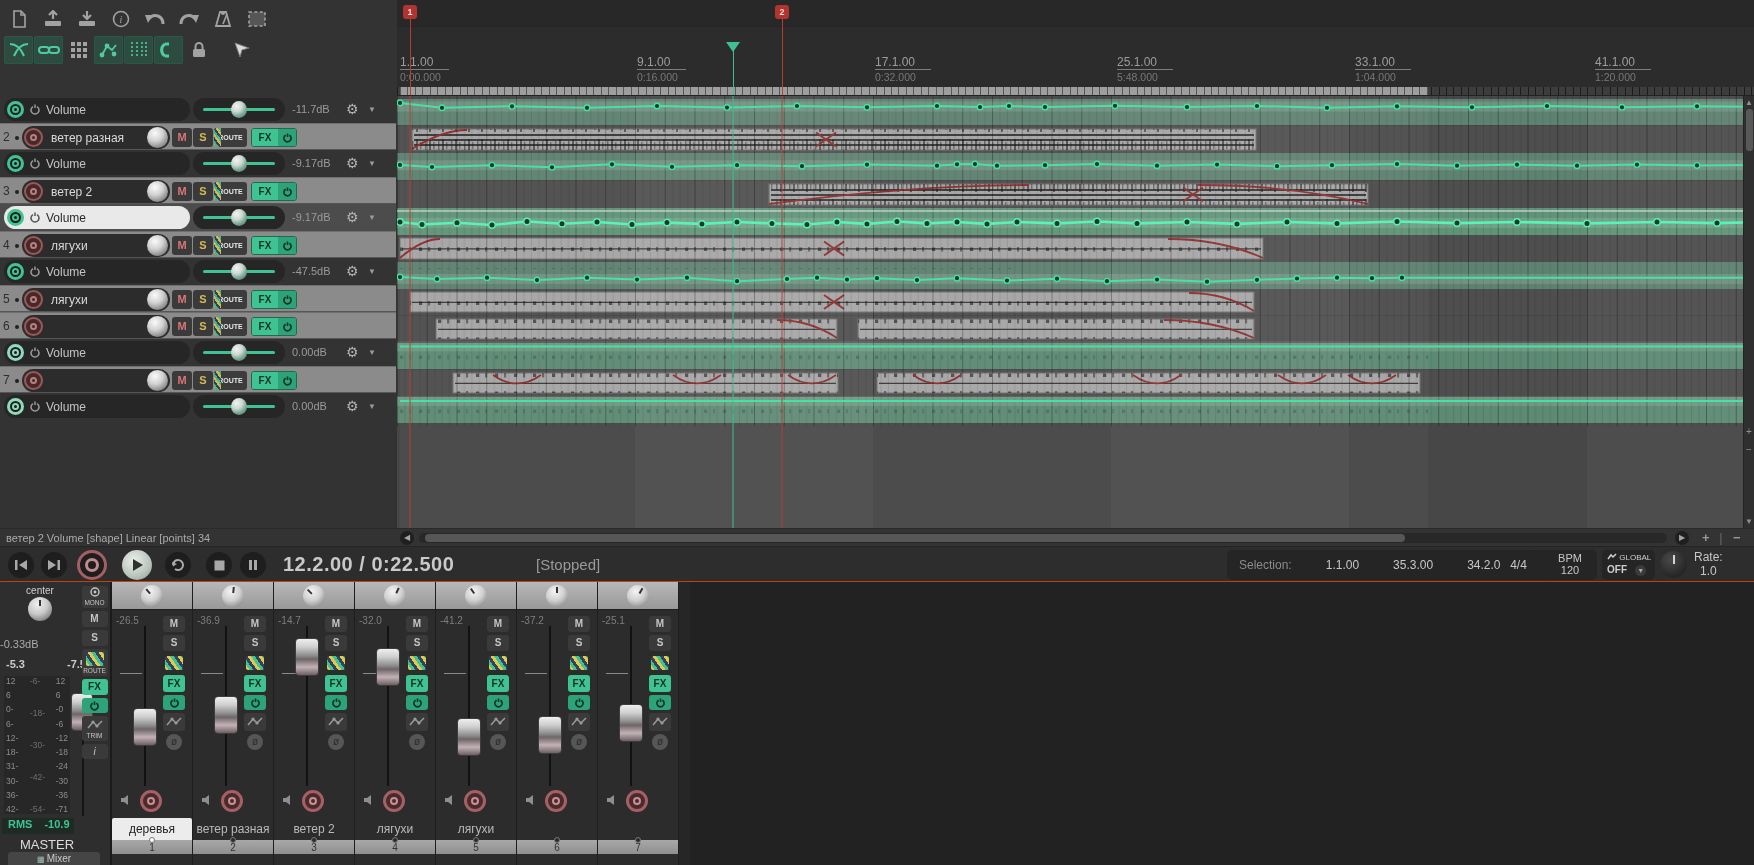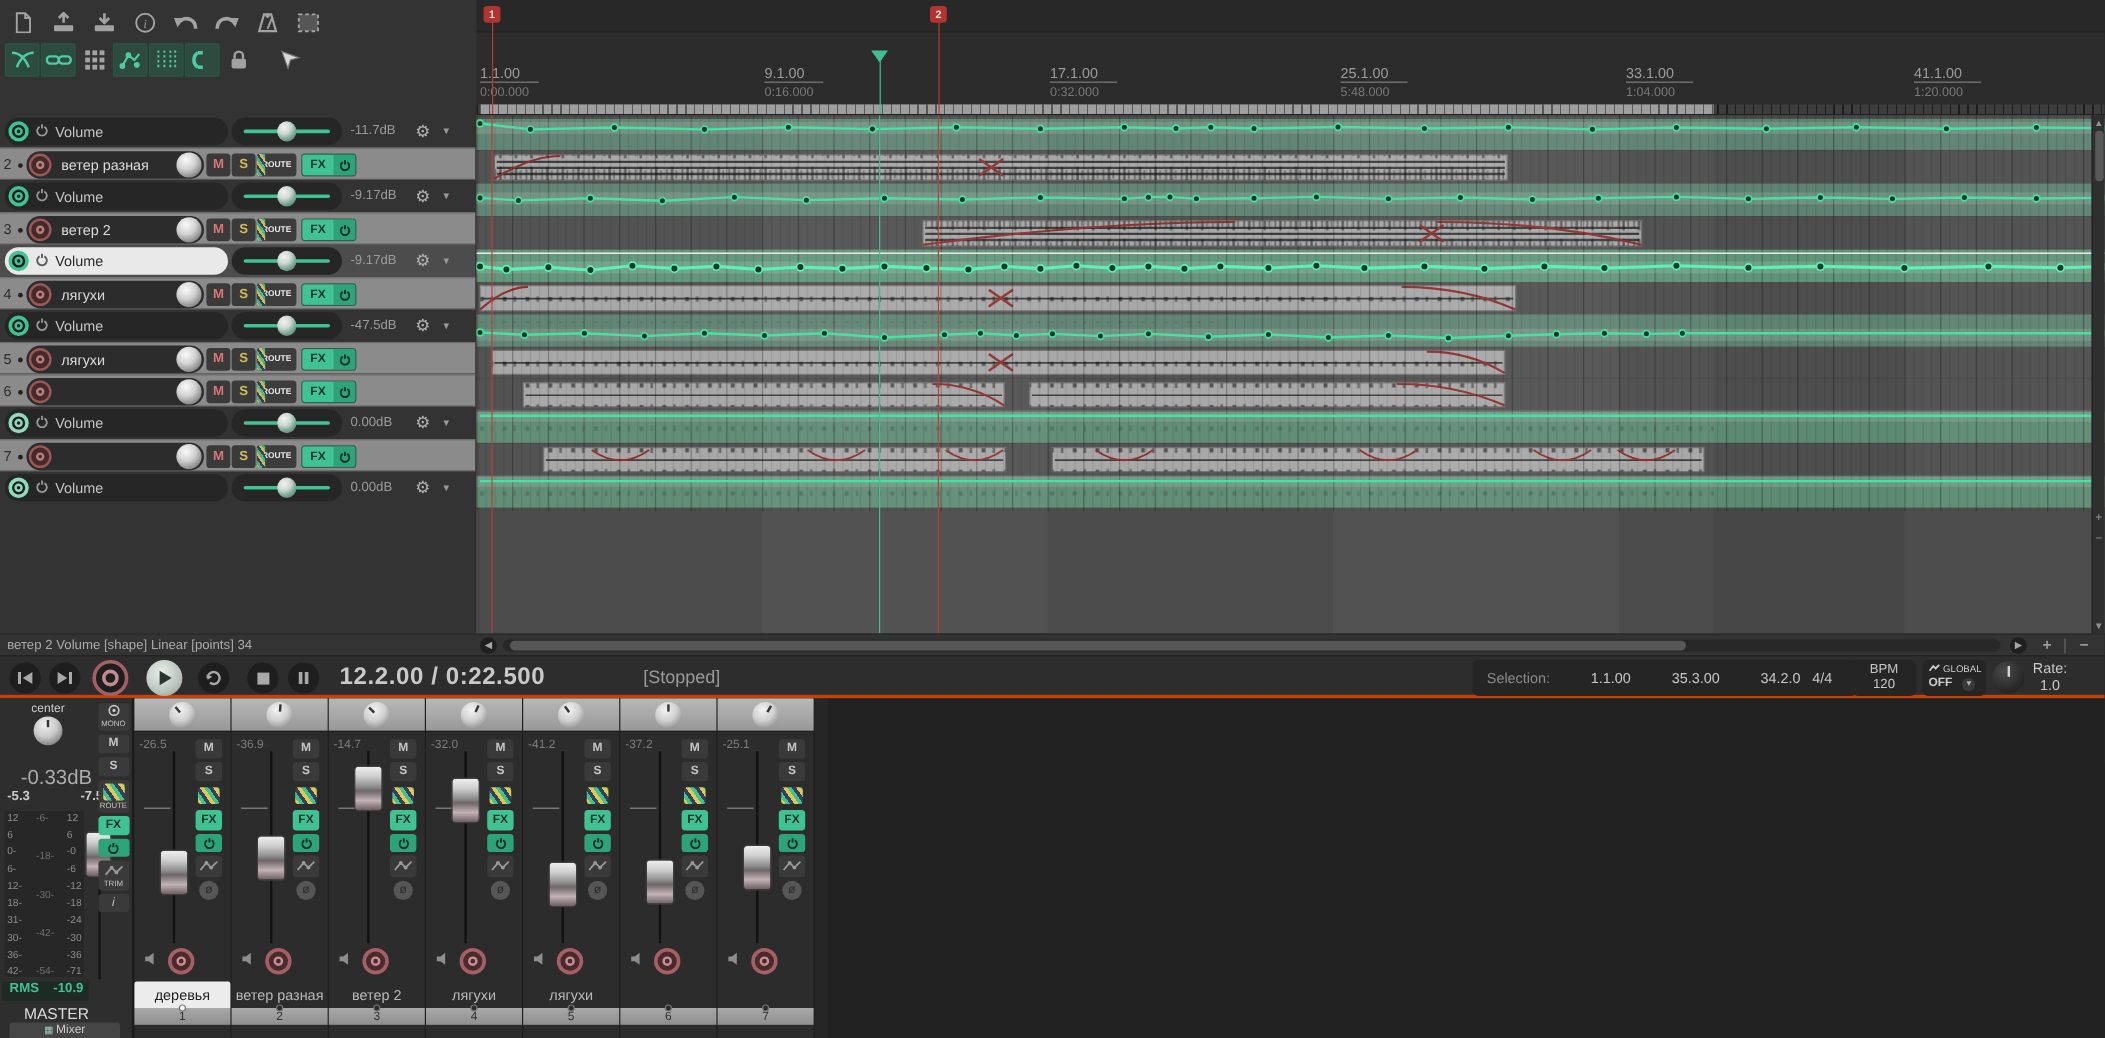--- a/index.html
+++ b/index.html
@@ -79,21 +79,21 @@
   
   #statusrow { position:absolute; left:0; top:528px; width:1754px; height:18px; background:#333; border-top:1px solid #2a2a2a; }
   #status-text { position:absolute; left:6px; top:3px; color:#aaa; font-size:11px; }
   #hscroll { position:absolute; left:397px; top:0; width:1357px; height:18px; }
   .hs-btn { position:absolute; top:2px; width:14px; height:14px; border-radius:50%; background:#1f1f1f; color:#a5a5a5; font-size:8px; text-align:center; line-height:14px; }
   #hscroll .track { position:absolute; left:22px; top:4px; width:1248px; height:10px; background:#282828; border-radius:5px; }
   #hscroll .handle { position:absolute; left:6px; top:1px; width:980px; height:8px; background:#575757; border-radius:4px; }
   .hs-zoom { position:absolute; top:1px; color:#9a9a9a; font-size:13px; font-weight:bold; }
 
   
-  #transport { position:absolute; left:0; top:546px; width:1754px; height:36px; background:#2d2d2d; border-top:1px solid #242424; border-bottom:3px solid #c2410c; }
+  #transport { position:absolute; left:0; top:546px; width:1754px; height:36px; background:#2d2d2d; border-top:1px solid #242424; border-bottom:1px solid #c2410c; }
   .tp-btn { position:absolute; top:5px; width:26px; height:26px; border-radius:50%; background:#1e1e1e; display:flex; align-items:center; justify-content:center; }
   .tp-btn.rec { width:30px; height:30px; top:3px; background:#1e1e1e; border:3px solid #a35f63; }
   .tp-btn.play { width:30px; height:30px; top:3px; background:radial-gradient(circle at 40% 35%, #e9efe9, #b9c4bc 60%, #88948c); }
   #tp-pos { position:absolute; left:283px; top:6px; color:#c9c9c9; font-size:20px; font-weight:bold; letter-spacing:.5px; }
   #tp-status { position:absolute; left:536px; top:9px; color:#9a9a9a; font-size:15px; }
   .tp-box { position:absolute; top:3px; height:30px; background:#252525; border-radius:5px; color:#c7c7c7; font-size:12px; }
   #tp-selbox { left:1227px; width:321px; display:flex; align-items:center; }
   #tp-selbox .lab { color:#8b8b8b; margin-left:12px; }
   #tp-selbox .v { margin-left:34px; }
   #tp-sig { left:1500px; width:37px; text-align:center; line-height:30px; }
@@ -106,21 +106,21 @@
   #tp-rate { position:absolute; left:1694px; top:3px; color:#c7c7c7; font-size:12px; text-align:center; }
 
   
   #mixer { position:absolute; left:0; top:582px; width:690px; height:283px; background:#262626; display:flex; }
   #bottomfill { position:absolute; left:690px; top:582px; width:1064px; height:283px; background:#222; }
   #master { position:relative; width:112px; height:283px; background:#2e2e2e; border-right:2px solid #1b1b1b; flex:0 0 auto; }
   .m-pan-label { position:absolute; left:0; top:3px; width:80px; text-align:center; color:#cfcfcf; font-size:10px; }
   .m-knob { position:absolute; left:28px; top:15px; width:24px; height:24px; border-radius:50%;
     background:radial-gradient(circle at 40% 30%, #f0f0f0, #c9c9c9 45%, #8a8a8a 75%, #5c5c5c); }
   .m-knob::after { content:""; position:absolute; left:11px; top:3px; width:2px; height:6px; background:#333; }
-  .m-db { position:absolute; left:0; top:56px; width:94px; text-align:center; color:#ababab; font-size:17px; }
+  .m-db { position:absolute; left:0; top:56px; width:94px; color:#ababab; font-size:11px; }
   .m-peaks { position:absolute; left:6px; top:76px; width:80px; display:flex; justify-content:space-between; color:#cbcbcb; font-size:11px; font-weight:bold; }
   .m-meter { position:absolute; left:4px; top:94px; width:66px; height:138px; background:#272727; }
   .m-scale { position:absolute; top:0; bottom:0; display:flex; flex-direction:column; justify-content:space-between; font-size:8.5px; color:#8d8d8d; }
   .m-scale.mid { color:#6f6f6f; }
   .m-fline { position:absolute; left:82px; top:98px; width:2px; height:136px; background:#151515; }
   .m-cap { position:absolute; left:71px; top:111px; width:22px; height:38px; border-radius:4px;
     background:linear-gradient(180deg,#efefef, #cfcfcf 22%, #8d8d8d 46%, #6e6668 56%, #c2b2b6 78%, #6d5f63); border:1px solid #444; }
   .m-btncol { position:absolute; right:2px; top:4px; width:27px; display:flex; flex-direction:column; gap:3px; align-items:center; }
   .mb { width:26px; background:#3a3a3a; border-radius:3px; color:#c5c5c5; text-align:center; }
   .mb.lab { font-size:6.5px; padding-bottom:2px; }

